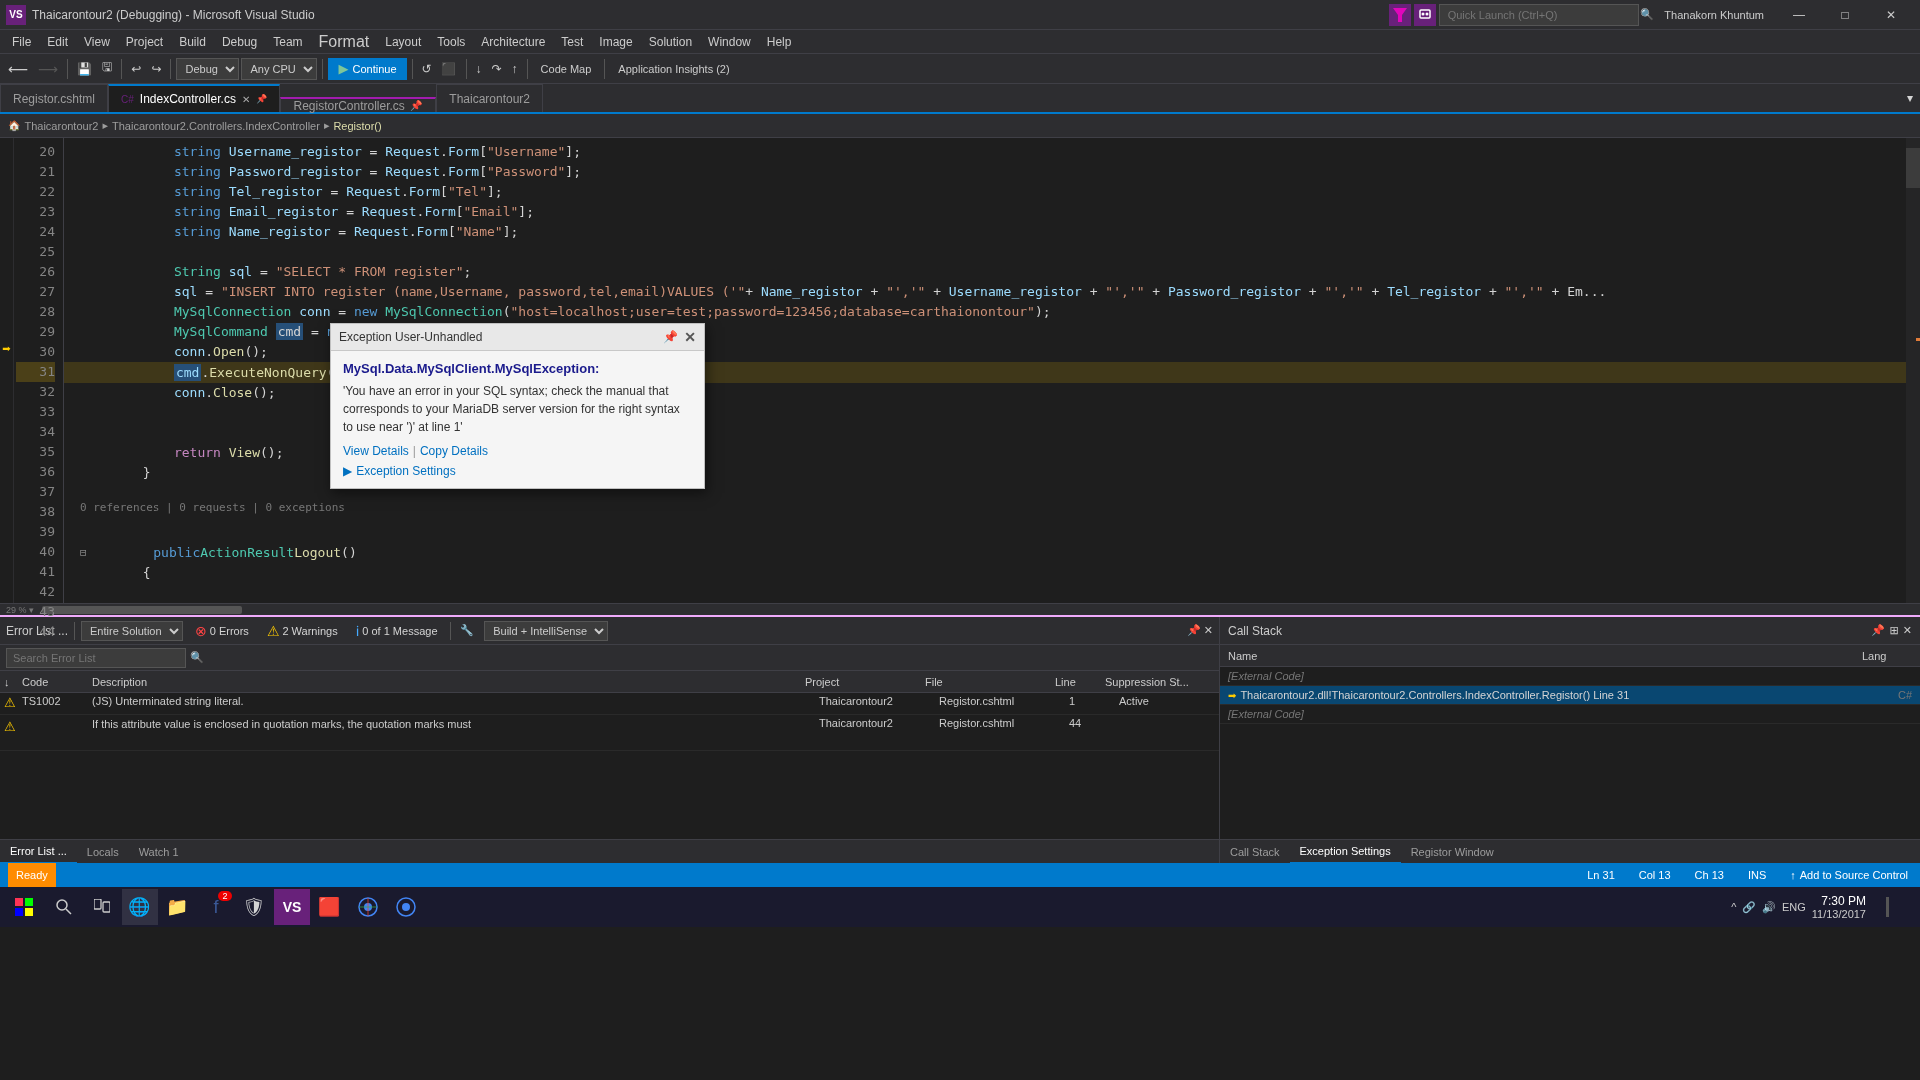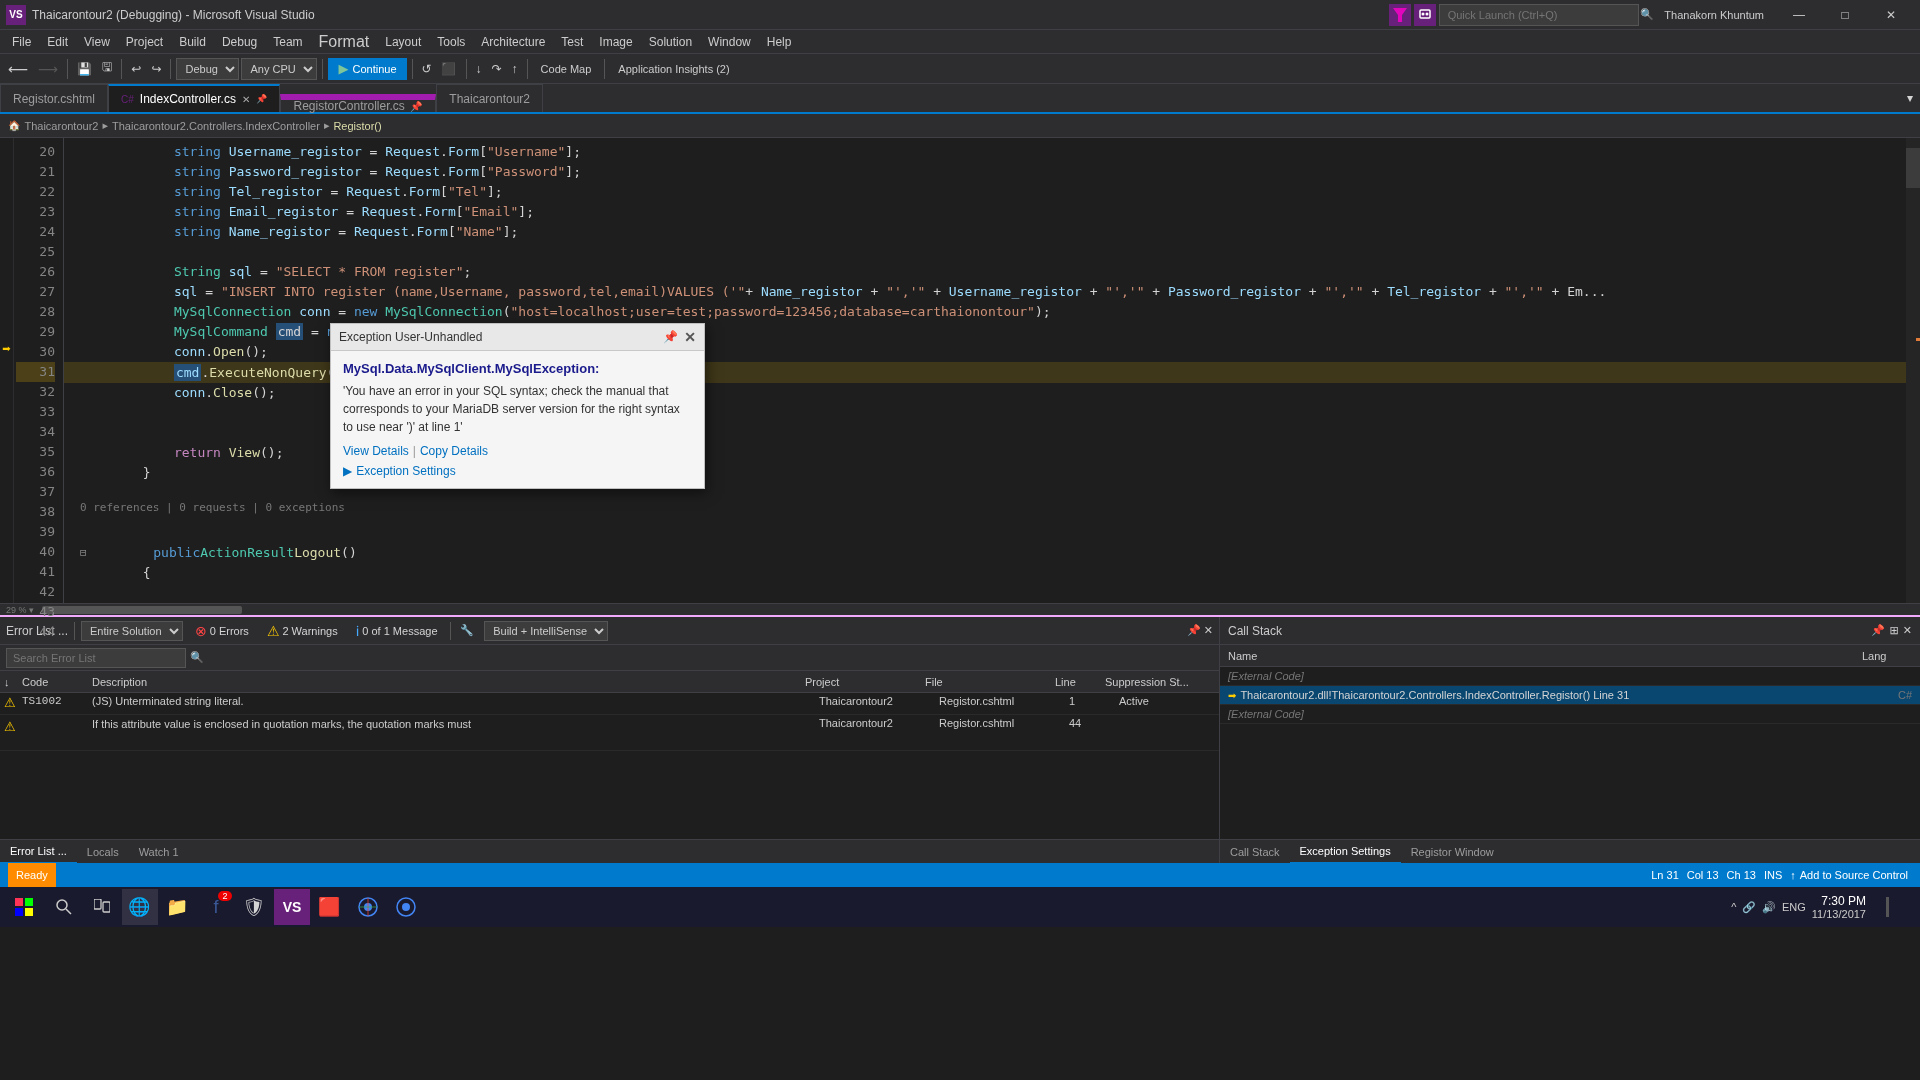--- a/index.html
+++ b/index.html
@@ -86,21 +86,21 @@
 <div style="background:#2d2d30; height:30px; display:flex; align-items:flex-end; border-bottom:2px solid #007acc;">
   <div style="padding:6px 12px; font-size:12px; color:#9d9d9d; cursor:pointer; border-top:1px solid #3f3f46; border-left:1px solid #3f3f46; border-right:1px solid #3f3f46; background:#2d2d30; display:flex; align-items:center; gap:6px; height:28px;">
     <span>Registor.cshtml</span>
   </div>
   <div style="padding:6px 12px; font-size:12px; color:#ffffff; cursor:pointer; border-top:2px solid #007acc; border-left:1px solid #3f3f46; border-right:1px solid #3f3f46; background:#1e1e1e; display:flex; align-items:center; gap:6px; height:28px;">
     <span style="color:#68217a; font-size:10px;">C#</span>
     <span>IndexController.cs</span>
     <span style="font-size:10px; color:#aaa; cursor:pointer;">✕</span>
     <span style="font-size:9px; color:#aaa;">📌</span>
   </div>
-  <div style="padding:6px 12px; font-size:12px; color:#9d9d9d; cursor:pointer; border-top:6px solid #a21caf; border-left:1px solid #3f3f46; border-right:1px solid #3f3f46; background:#2d2d30; display:flex; align-items:center; gap:6px; height:15px;">
+  <div style="padding:6px 12px; font-size:12px; color:#9d9d9d; cursor:pointer; border-top:2px solid #a21caf; border-left:1px solid #3f3f46; border-right:1px solid #3f3f46; background:#2d2d30; display:flex; align-items:center; gap:6px; height:15px;">
     <span>RegistorController.cs</span>
     <span style="font-size:10px;">📌</span>
   </div>
   <div style="padding:6px 12px; font-size:12px; color:#9d9d9d; cursor:pointer; border-top:1px solid #3f3f46; border-left:1px solid #3f3f46; border-right:1px solid #3f3f46; background:#2d2d30; display:flex; align-items:center; gap:6px; height:28px;">
     <span>Thaicarontour2</span>
   </div>
   <div style="margin-left:auto; width:20px; height:28px; display:flex; align-items:center; justify-content:center; cursor:pointer;">▾</div>
 </div>
 
 <div style="background:#2d2d30; height:24px; display:flex; align-items:center; padding:0 8px; font-size:11px; color:#9d9d9d; border-bottom:1px solid #3f3f46;">
@@ -294,21 +294,21 @@
       <div style="width:130px; padding:0 4px;">File</div>
       <div style="width:50px; padding:0 4px;">Line</div>
       <div style="width:100px; padding:0 4px;">Suppression St...</div>
       <div style="width:14px;"></div>
     </div>
 
     <div style="flex:1; overflow-y:auto;">
 
       <div style="display:flex; align-items:flex-start; padding:2px 4px; border-bottom:1px solid #2a2a2a; min-height:22px;">
         <div style="width:14px; color:#fc0; font-size:13px;">⚠</div>
-        <div style="width:70px; padding:0 4px; font-size:11px; color:#ccc;font-family:Liberation Mono, monospace;">TS1002</div>
+        <div style="width:70px; padding:0 4px; font-size:11px; color:#ccc;">TS1002</div>
         <div style="flex:1; padding:0 4px; font-size:11px; color:#ccc;">(JS) Unterminated string literal.</div>
         <div style="width:120px; padding:0 4px; font-size:11px; color:#ccc;">Thaicarontour2</div>
         <div style="width:130px; padding:0 4px; font-size:11px; color:#ccc;">Registor.cshtml</div>
         <div style="width:50px; padding:0 4px; font-size:11px; color:#ccc;">1</div>
         <div style="width:100px; padding:0 4px; font-size:11px; color:#ccc;">Active</div>
       </div>
 
       <div style="display:flex; align-items:flex-start; padding:2px 4px; border-bottom:1px solid #2a2a2a; min-height:36px;">
         <div style="width:14px; color:#fc0; font-size:13px; padding-top:2px;">⚠</div>
         <div style="width:70px; padding:0 4px; font-size:11px; color:#ccc;"></div>
@@ -364,21 +364,21 @@
     </div>
   </div>
 </div>
 
 <div style="background:#007acc; height:24px; display:flex; align-items:center; padding:0 8px; color:white; font-size:11px;">
   <div style="background:#ff8c00; padding:2px 8px; height:24px; display:flex; align-items:center; font-size:11px; cursor:pointer; margin-right:8px;">
     <span>Ready</span>
   </div>
   <div style="display:flex; align-items:center; gap:12px; flex:1;">
   </div>
-  <div style="margin-left:auto; display:flex; ">
+  <div style="margin-left:auto; display:flex; gap:16px;">
     <span style="cursor:pointer; padding:0 4px;">Ln 31</span>
     <span style="cursor:pointer; padding:0 4px;">Col 13</span>
     <span style="cursor:pointer; padding:0 4px;">Ch 13</span>
     <span style="cursor:pointer; padding:0 4px;">INS</span>
     <span style="cursor:pointer; padding:0 4px; display:flex; align-items:center; gap:4px;">
       <span>↑</span>
       <span>Add to Source Control</span>
     </span>
   </div>
 </div>

